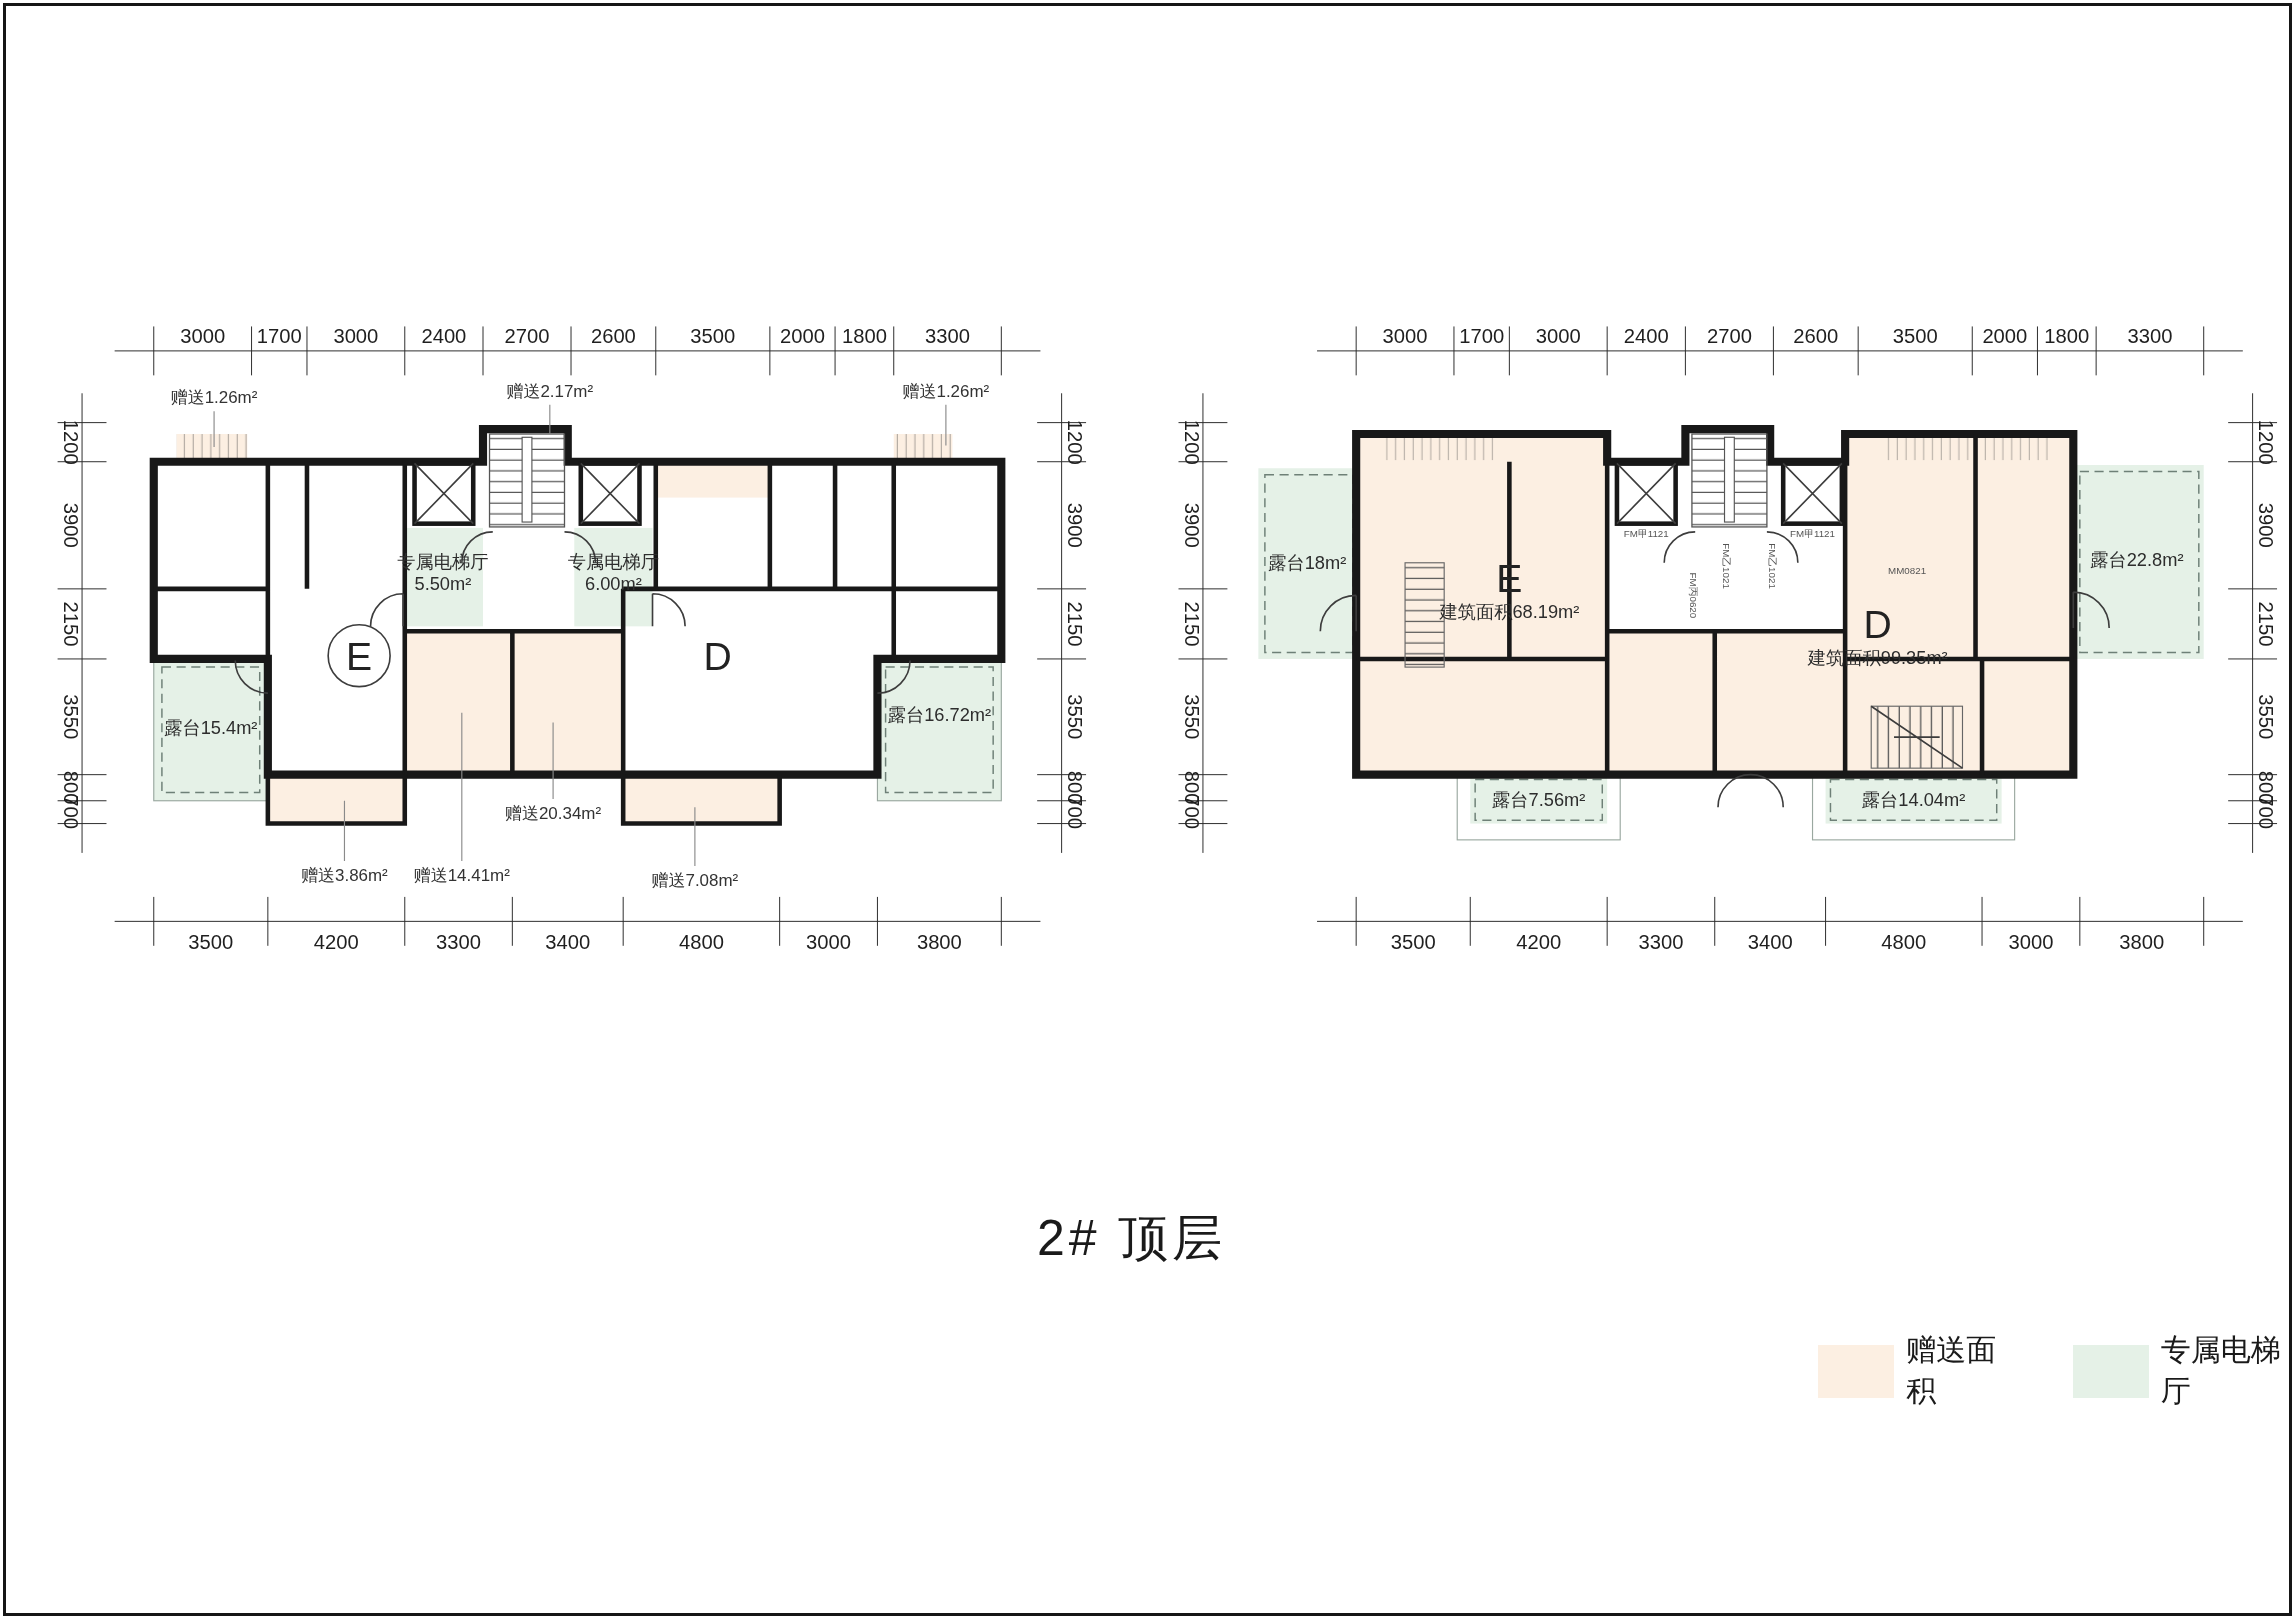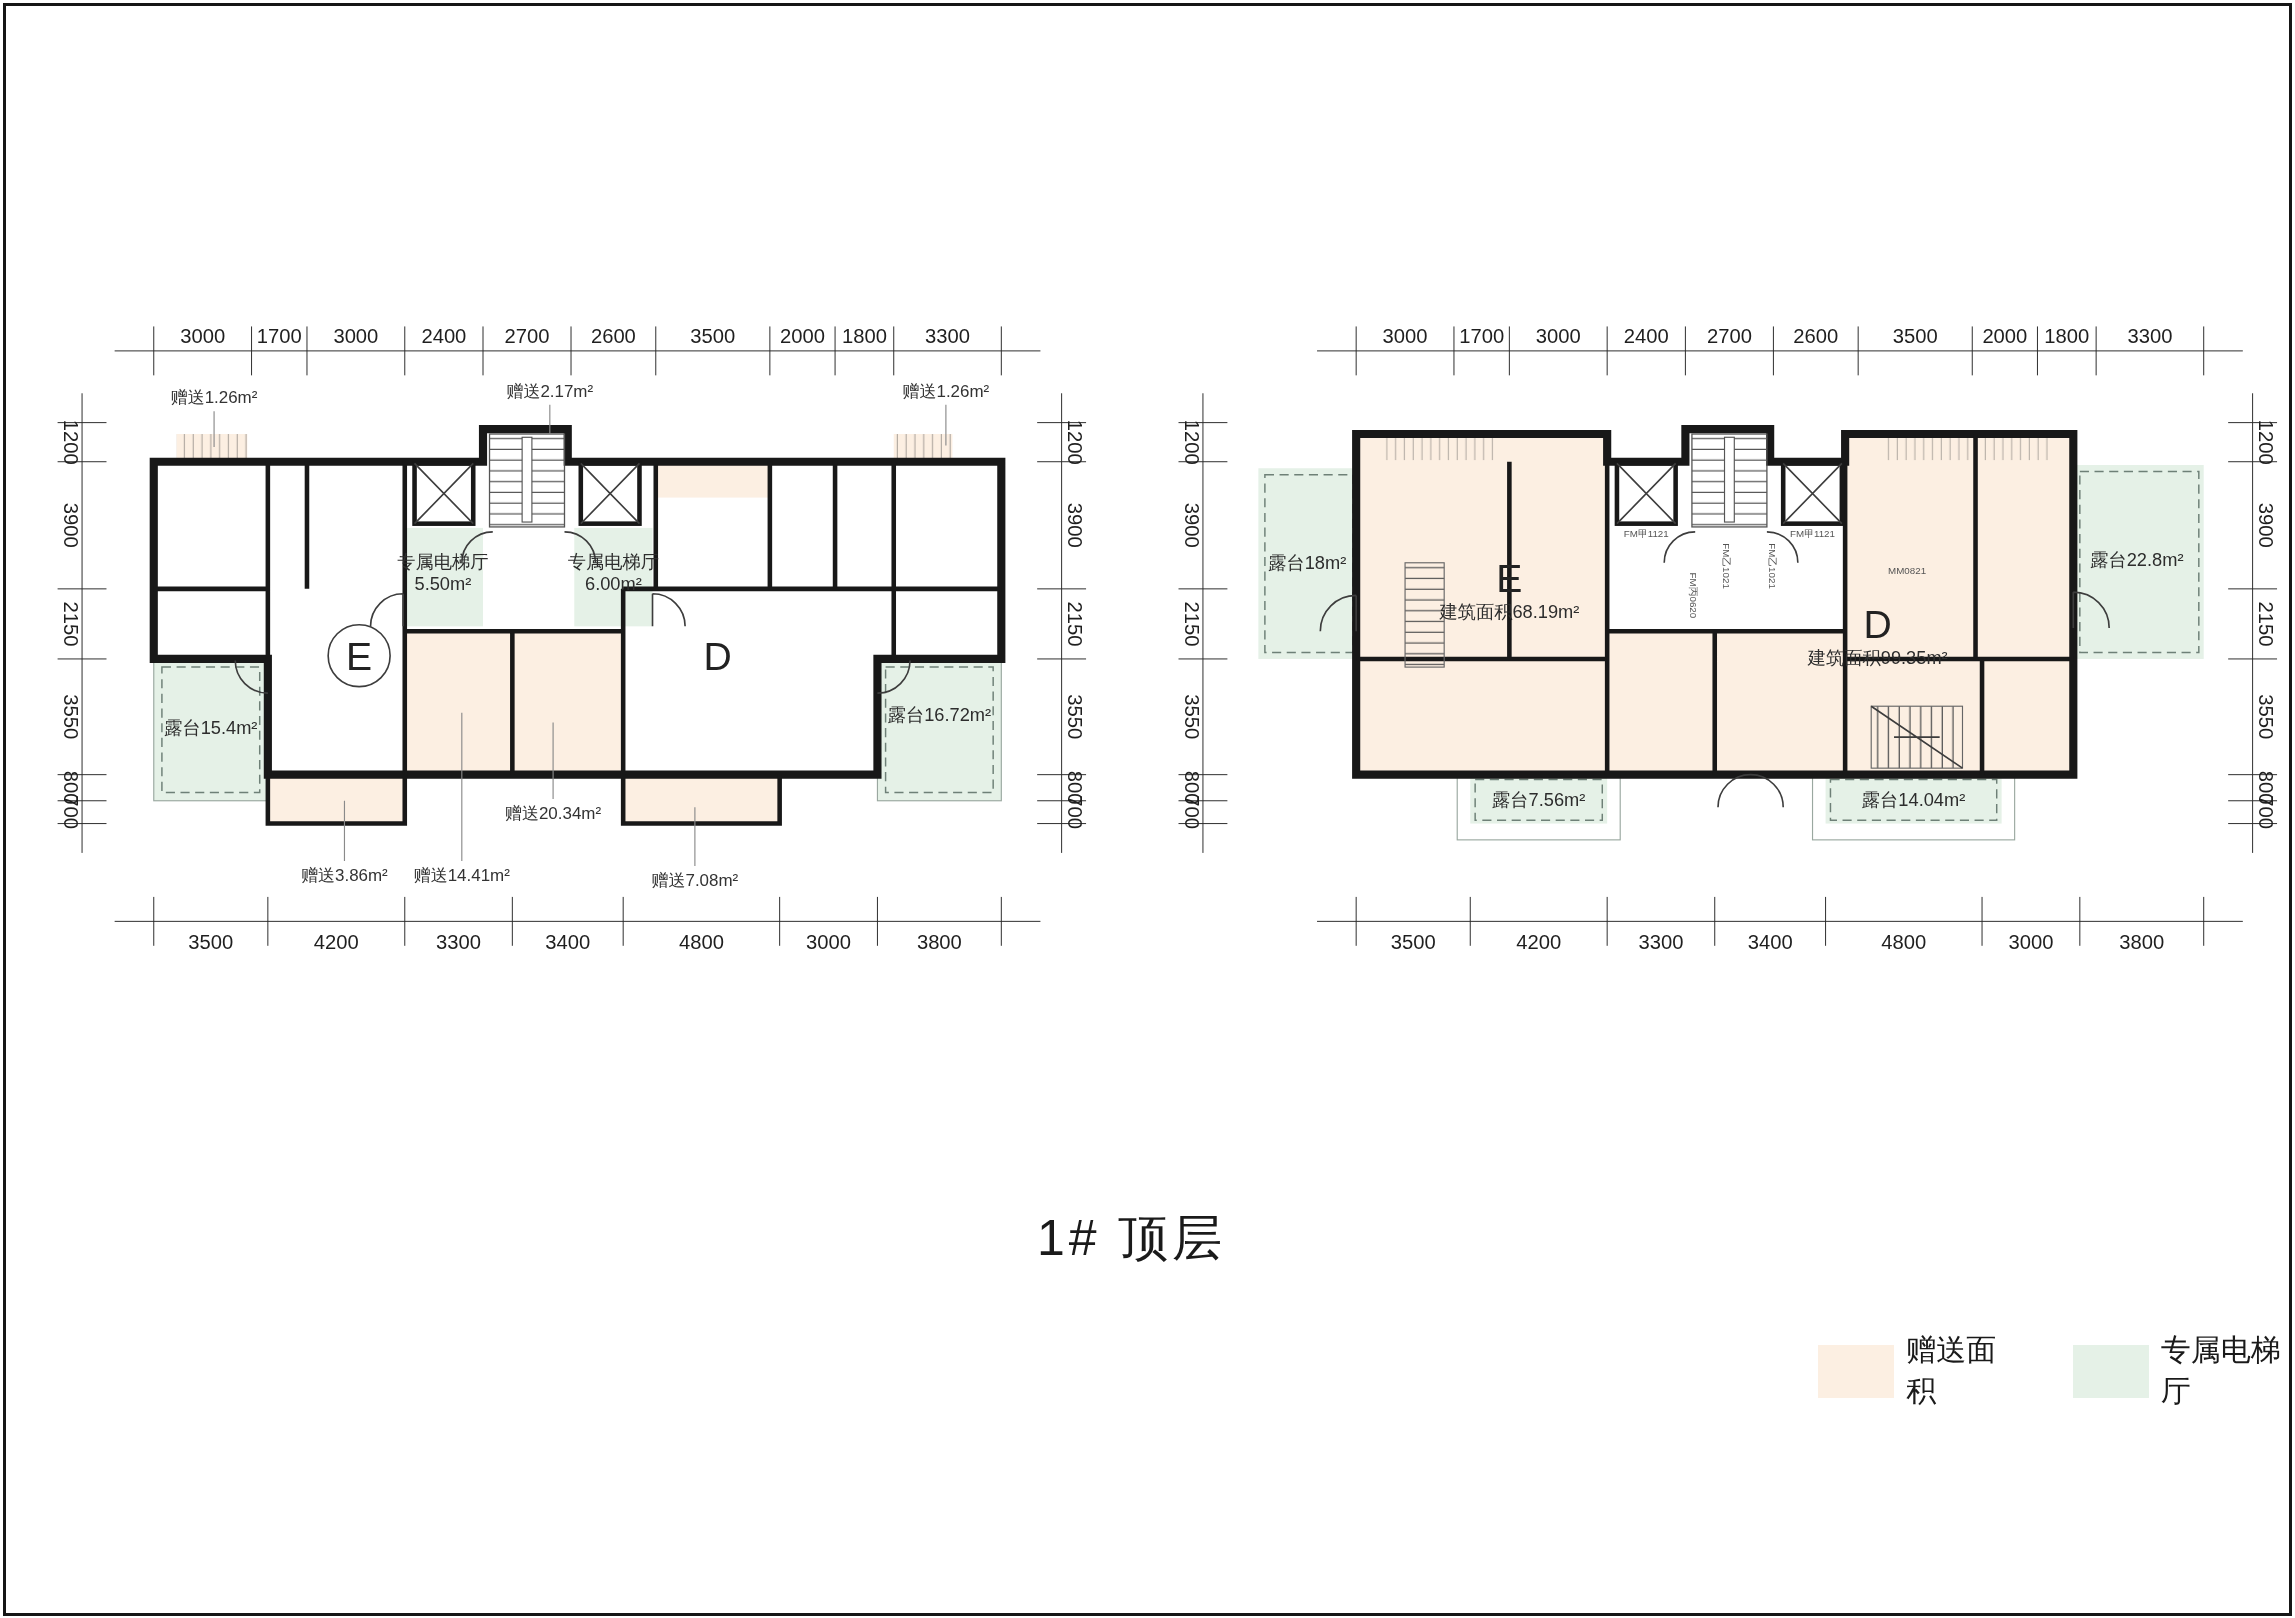--- a/index.html
+++ b/index.html
@@ -246,21 +246,21 @@
     <text class="dim" transform="rotate(90 -5050 11950)" x="-5050" y="11950" dy="210">700</text>
     <text class="dim" transform="rotate(90 27900 600)" x="27900" y="600" dy="210">1200</text>
     <text class="dim" transform="rotate(90 27900 3150)" x="27900" y="3150" dy="210">3900</text>
     <text class="dim" transform="rotate(90 27900 6175)" x="27900" y="6175" dy="210">2150</text>
     <text class="dim" transform="rotate(90 27900 9025)" x="27900" y="9025" dy="210">3550</text>
     <text class="dim" transform="rotate(90 27900 11200)" x="27900" y="11200" dy="210">800</text>
     <text class="dim" transform="rotate(90 27900 11950)" x="27900" y="11950" dy="210">700</text>
   </g>
 </svg>
 
-<div class="page-title">1# 顶层</div>
+<div class="page-title">2# 顶层</div>
 
 <div class="legend">
   <span class="swatch" style="background:#fcefe2"></span>
   <span class="lg-label">赠送面积</span>
   <span class="gap"></span>
   <span class="swatch" style="background:#e5f1e7"></span>
   <span class="lg-label">专属电梯厅</span>
 </div>
 
 

